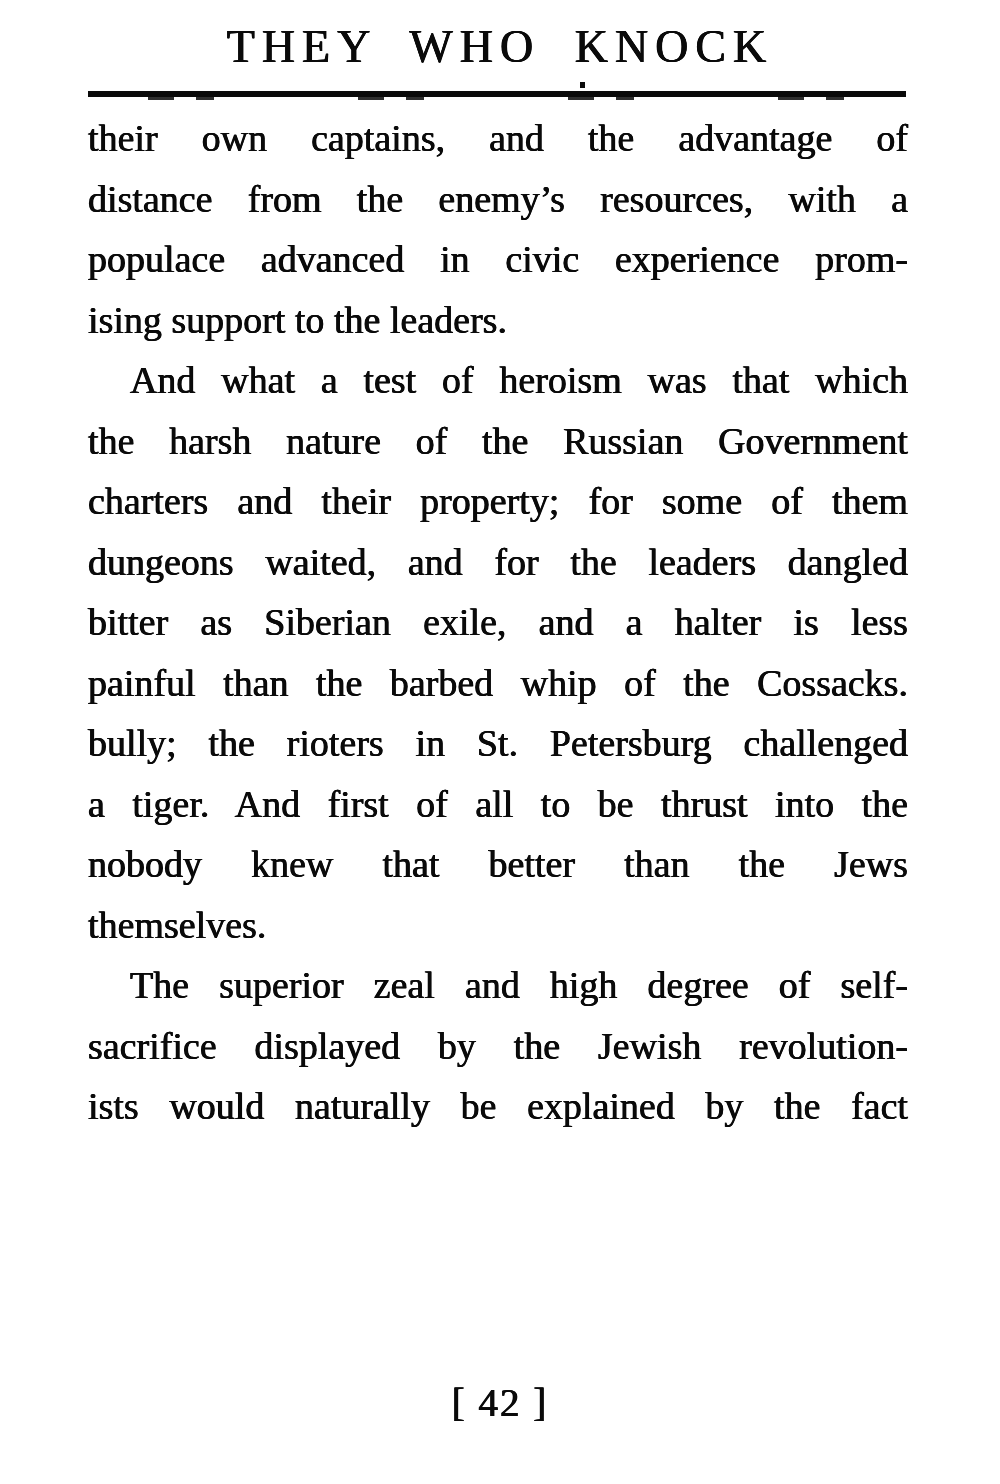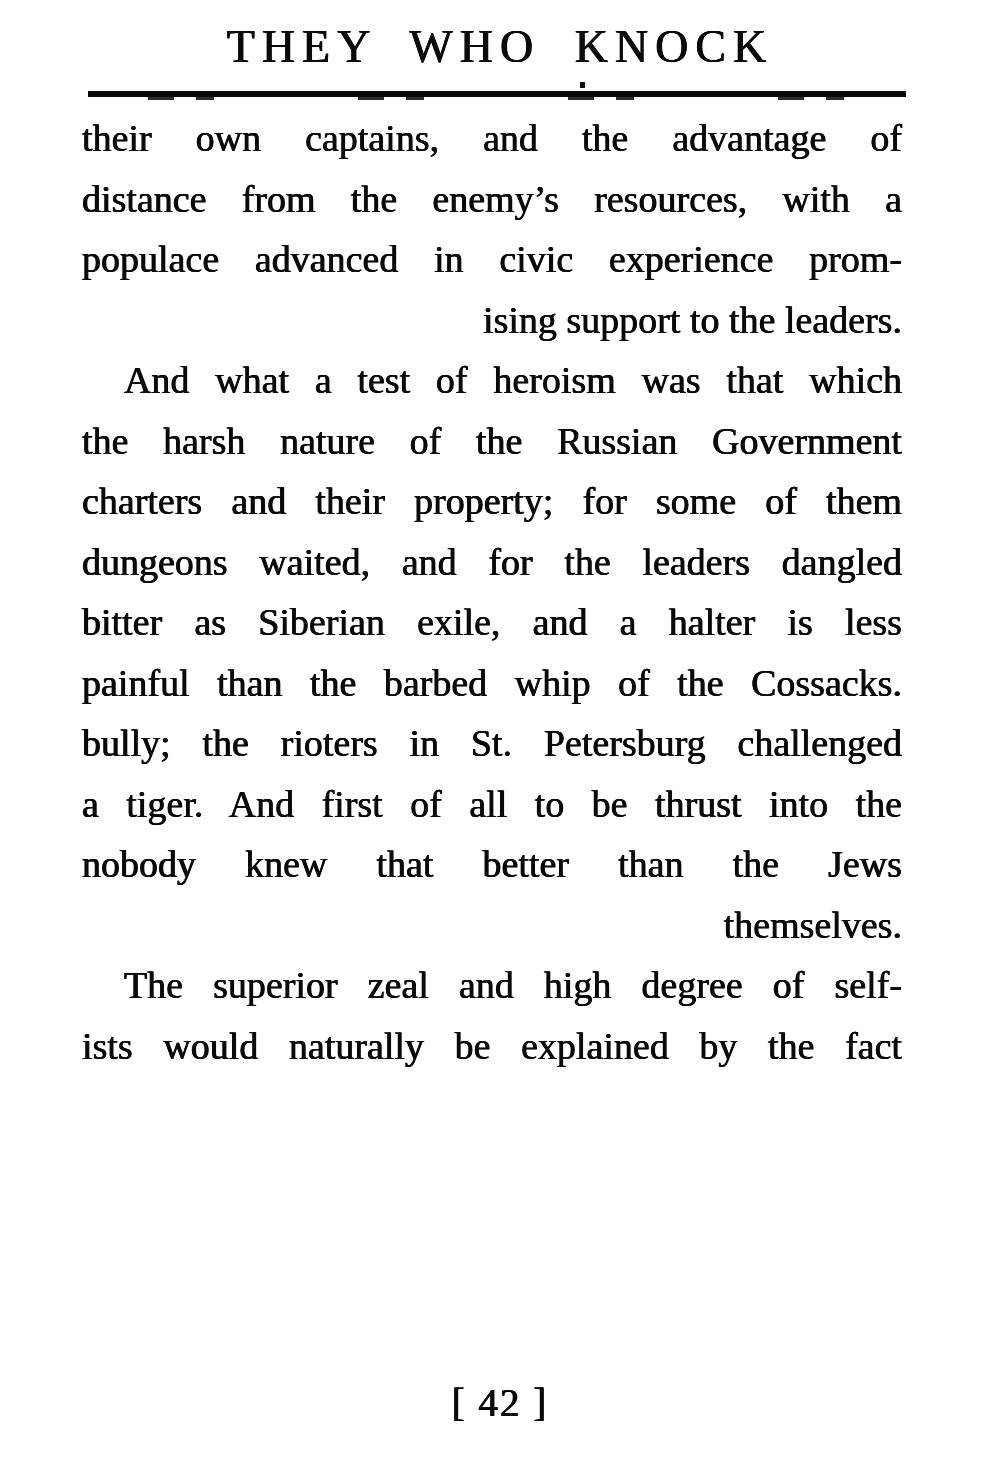--- a/index.html
+++ b/index.html
@@ -46,28 +46,28 @@
     top: 6px; left: 60px; right: 30px; height: 3px;
     background: repeating-linear-gradient(
       90deg,
       var(--ink) 0 26px, transparent 26px 48px,
       var(--ink) 48px 66px, transparent 66px 210px
     );
     opacity: 0.85;
   }
   .body-text {
     position: absolute;
-    top: 108px; left: 82px;
+    top: 108px; left: 88px;
     width: 820px;
   }
   .line {
     font-size: 38px;
     line-height: 60.5px;
     height: 60.5px;
-    text-align: right;
+    text-align: left;
     white-space: normal;
     text-shadow: 0.4px 0 0 var(--ink), -0.4px 0 0 var(--ink);
   }
   .line.just {
     text-align: justify;
     text-align-last: justify;
   }
   .line.indent { text-indent: 42px; }
   .folio {
     position: absolute;
@@ -100,18 +100,19 @@
       <div class="line just">the harsh nature of the Russian Government</div>
       <div class="line just">charters and their property; for some of them</div>
       <div class="line just">dungeons waited, and for the leaders dangled</div>
       <div class="line just">bitter as Siberian exile, and a halter is less</div>
       <div class="line just">painful than the barbed whip of the Cossacks.</div>
       <div class="line just">bully; the rioters in St. Petersburg challenged</div>
       <div class="line just">a tiger. And first of all to be thrust into the</div>
       <div class="line just">nobody knew that better than the Jews</div>
       <div class="line">themselves.</div>
       <div class="line just indent">The superior zeal and high degree of self-</div>
+      <div class="line just">sacrifice displayed by the Jewish revolution-</div>
       <div class="line just">ists would naturally be explained by the fact</div>
     </div>
 
   <div class="folio">[ 42 ]</div>
 
 </div>
 
 </body></html>

